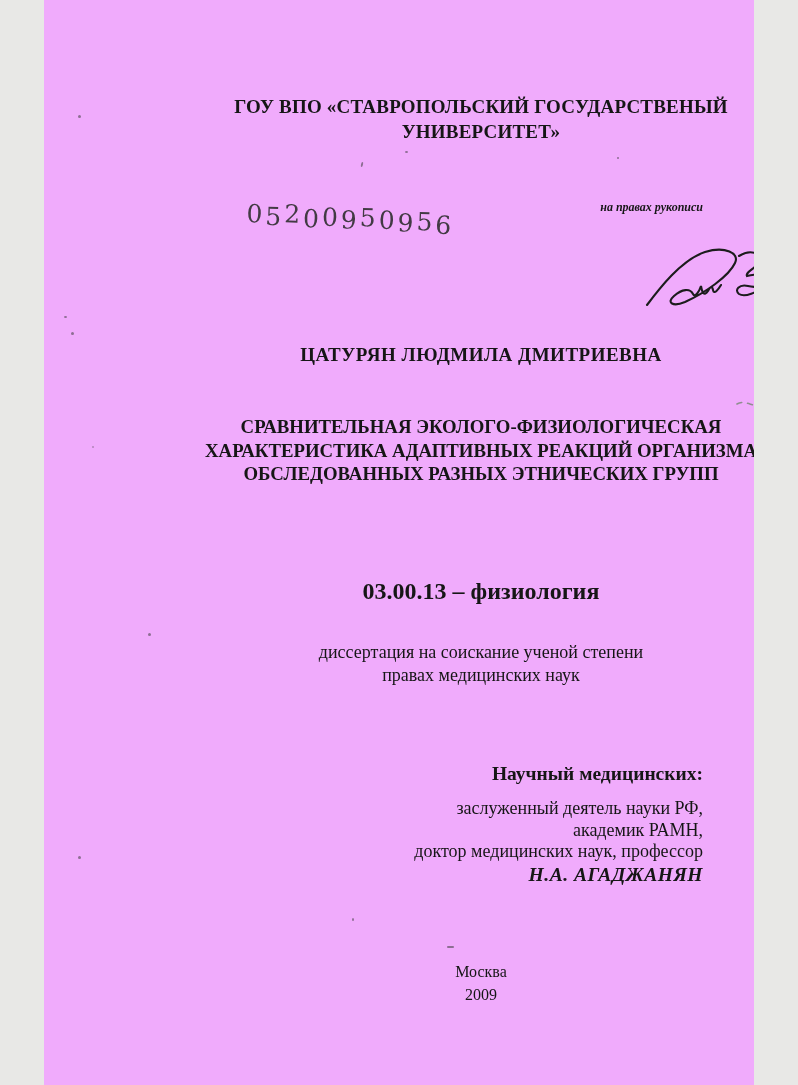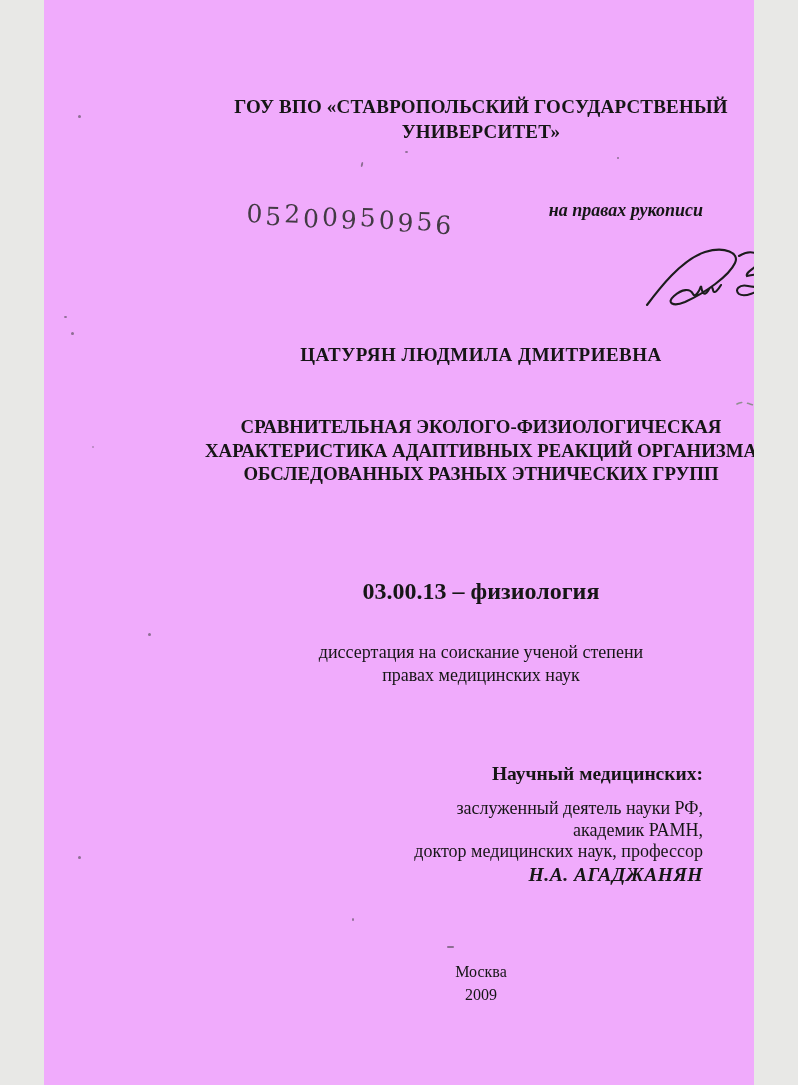--- a/index.html
+++ b/index.html
@@ -28,21 +28,21 @@
   .stamp span:nth-child(3){transform:translateY(-1px);}
   .stamp span:nth-child(4){transform:translateY(3px);}
   .stamp span:nth-child(5){transform:translateY(1px);}
   .stamp span:nth-child(6){transform:translateY(3px);}
   .stamp span:nth-child(7){transform:translateY(0px);}
   .stamp span:nth-child(8){transform:translateY(2px);}
   .stamp span:nth-child(9){transform:translateY(4px);}
   .stamp span:nth-child(10){transform:translateY(2px);}
   .stamp span:nth-child(11){transform:translateY(5px);}
 
-  .manuscript{top:200px;right:51px;font-weight:bold;font-style:italic;font-size:18px;}
+  .manuscript{top:200px;right:51px;font-weight:bold;font-style:italic;font-size:12px;}
   .signature{top:245px;left:597px;}
   .author{top:344px;font-weight:bold;font-size:19px;letter-spacing:.5px;}
   .pencilmark{top:396px;left:691px;}
   .title{top:415px;font-weight:bold;font-size:18.8px;line-height:23.5px;}
   .specialty{top:578px;font-weight:bold;font-size:24px;}
   .thesis{top:641px;font-size:18px;line-height:23px;}
 
   .consultant{top:763px;right:51px;text-align:right;}
   .c-head{font-weight:bold;font-size:19.5px;margin-bottom:13px;}
   .c-line{font-size:18px;line-height:21.5px;}

